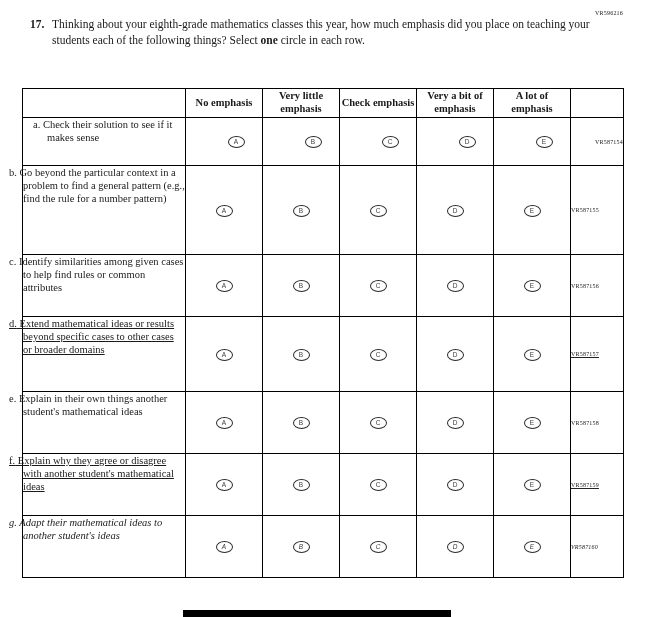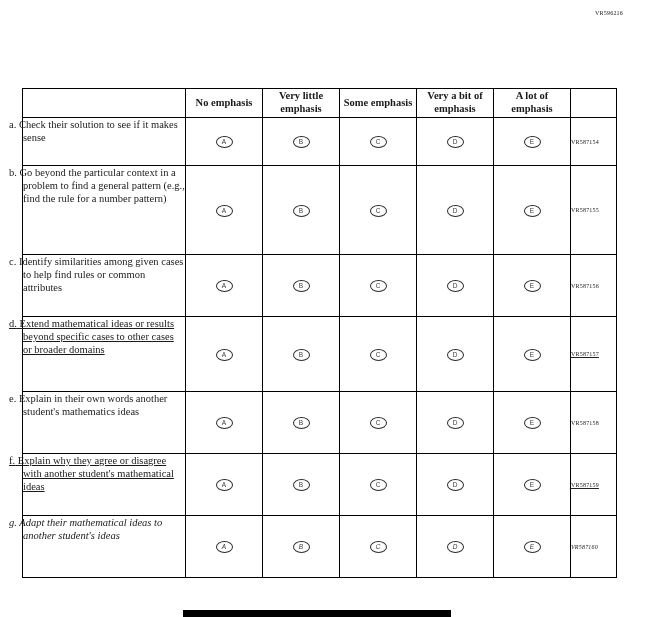--- a/index.html
+++ b/index.html
@@ -102,52 +102,56 @@
   }
   .print-bar {
     position: absolute;
     left: 183px;
     bottom: 0px;
     width: 268px;
     height: 7px;
     background: #000;
   }
   
-  tr.r0 td { height: 47px; }
+  tr.r0 td { height: 47px; padding-left: 24px; }
   tr.r1 td { height: 88px; }
   tr.r2 td { height: 61px; }
   tr.r3 td { height: 74px; text-decoration: underline; }
   tr.r4 td { height: 61px; }
   tr.r5 td { height: 61px; text-decoration: underline; }
   tr.r6 td { height: 61px; font-style: italic; }
 </style>
 </head>
 <body>
 
 <div class="page">
 
   <div class="form-code">VR596216</div>
 
+  <div class="question">
+    <span class="qnum">17.</span>
+    <div class="qtext"><span>Thinking about your eighth-grade mathematics classes this year, how much emphasis did you place on teaching your students each of the following things? Select </span><b>one</b><span> circle in each row.</span></div>
+  </div>
 
   <table class="emphasis">
     <colgroup>
       <col class="c-label">
       <col class="c-ans">
         <col class="c-ans">
         <col class="c-ans">
         <col class="c-ans">
         <col class="c-ans">
       <col class="c-code">
     </colgroup>
     <thead>
       <tr>
         <th class="col-head"></th>
         <th class="col-head">No emphasis</th>
         <th class="col-head">Very little emphasis</th>
-        <th class="col-head">Some emphasis</th>
+        <th class="col-head">Check emphasis</th>
         <th class="col-head">Very a bit of emphasis</th>
         <th class="col-head">A lot of emphasis</th>
         <th class="col-head"></th>
       </tr>
     </thead>
     <tbody>
         <tr class="r0">
           <td class="row-label"><span class="row-letter">a.</span><span> Check their solution to see if it makes sense</span></td>
           <td class="bubble-cell"><span class="bubble">A</span></td>
           <td class="bubble-cell"><span class="bubble">B</span></td>
@@ -177,21 +181,21 @@
         <tr class="r3">
           <td class="row-label"><span class="row-letter">d.</span><span> Extend mathematical ideas or results beyond specific cases to other cases or broader domains</span></td>
           <td class="bubble-cell"><span class="bubble">A</span></td>
           <td class="bubble-cell"><span class="bubble">B</span></td>
           <td class="bubble-cell"><span class="bubble">C</span></td>
           <td class="bubble-cell"><span class="bubble">D</span></td>
           <td class="bubble-cell"><span class="bubble">E</span></td>
           <td class="code-cell">VR587157</td>
         </tr>
         <tr class="r4">
-          <td class="row-label"><span class="row-letter">e.</span><span> Explain in their own words another student's mathematics ideas</span></td>
+          <td class="row-label"><span class="row-letter">e.</span><span> Explain in their own things another student's mathematical ideas</span></td>
           <td class="bubble-cell"><span class="bubble">A</span></td>
           <td class="bubble-cell"><span class="bubble">B</span></td>
           <td class="bubble-cell"><span class="bubble">C</span></td>
           <td class="bubble-cell"><span class="bubble">D</span></td>
           <td class="bubble-cell"><span class="bubble">E</span></td>
           <td class="code-cell">VR587158</td>
         </tr>
         <tr class="r5">
           <td class="row-label"><span class="row-letter">f.</span><span> Explain why they agree or disagree with another student's mathematical ideas</span></td>
           <td class="bubble-cell"><span class="bubble">A</span></td>

